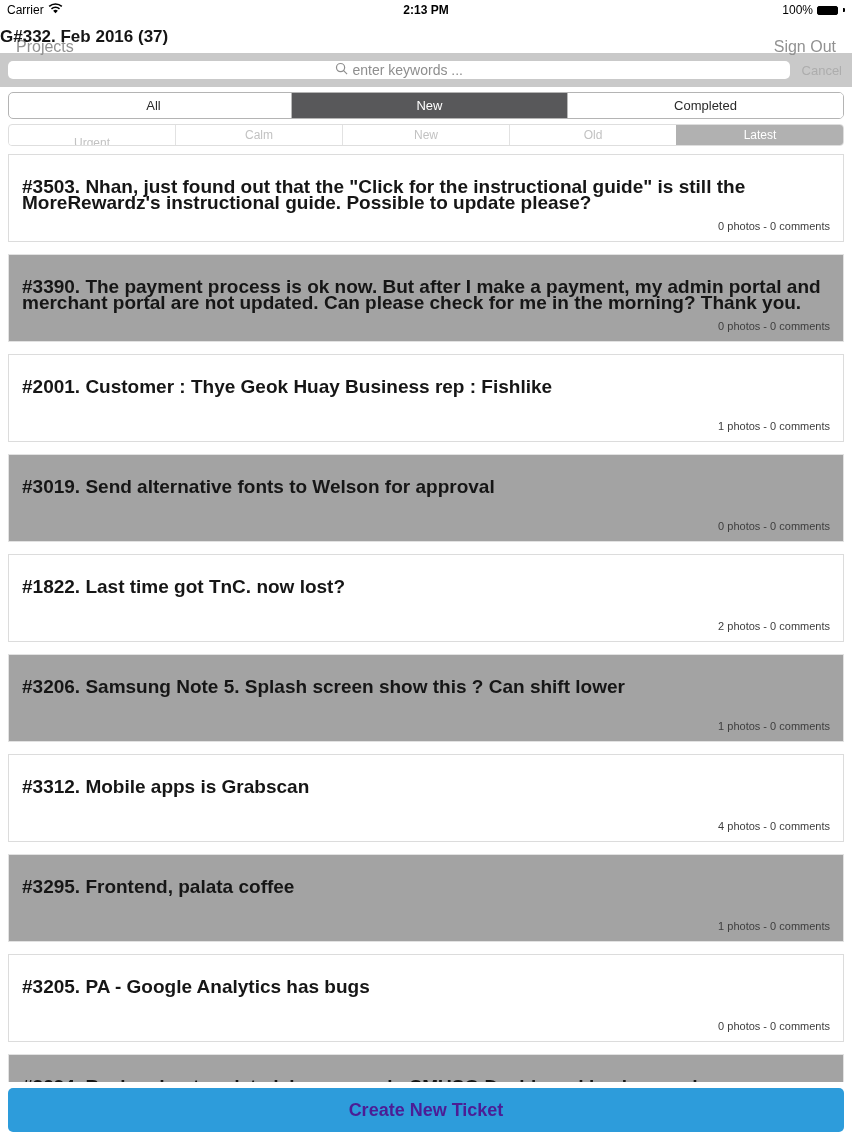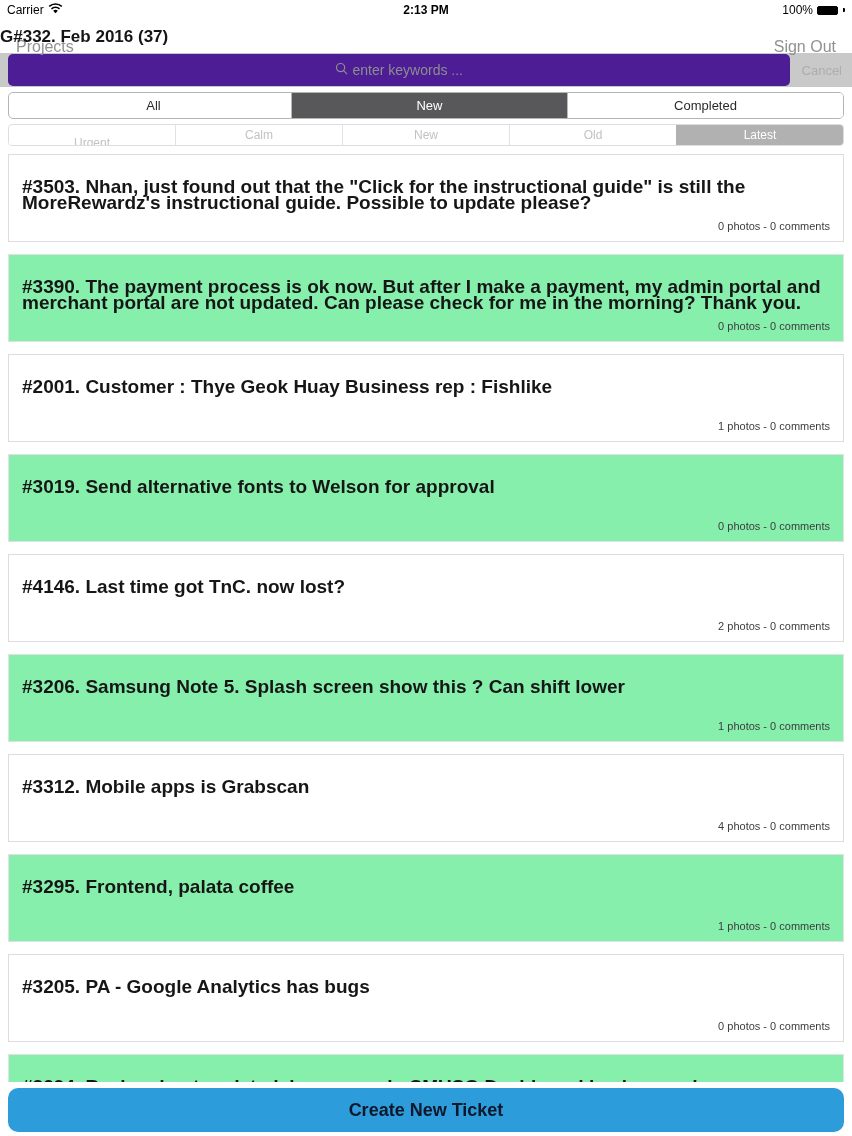--- a/index.html
+++ b/index.html
@@ -15,51 +15,51 @@
   .battery-nub { width:2px; height:4px; background:#000; border-radius:0 1px 1px 0; margin-left:1px; }
 
   
   .nav-bar { height:33px; display:flex; align-items:center; justify-content:space-between;
              padding:0 16px; background:#fff; position:relative; }
   .nav-btn { font-size:16px; color:#919191; cursor:pointer;margin-top:20px; }
   .nav-title { position:absolute; left:0; right:0; font-size:17px; font-weight:bold; color:#151515; pointer-events:none; }
 
   
   .search-strip { height:34px; background:#c9c9c9; display:flex; align-items:center; padding:4px 8px; }
-  .search-field { flex:1; height:32px; background:#4c1d95; border-radius:5px; display:flex;
+  .search-field { flex:1; height:18px; background:#ffffff; border-radius:5px; display:flex;
                   align-items:center; justify-content:center; gap:5px; color:#8e8e8e; font-size:14px; }
   .cancel-btn { margin-left:12px; margin-right:2px; font-size:13px; color:#adadad; }
 
   
   .seg { display:flex; margin:5px 8px 0 8px; border-radius:5px; overflow:hidden; background:#fff; }
   .seg1 { height:27px; border:1px solid #b4b4b4;padding-left:7px; }
   .seg1 .seg-item { flex:1; display:flex; align-items:center; justify-content:center;
                     font-size:13px; color:#2a2a2a; background:#fff; border-left:1px solid #b9b9b9; cursor:pointer; }
   .seg1 .seg-item:first-child { border-left:none; }
   .seg1 .seg-item.selected { background:#58585a; color:#fff; }
   .seg2 { height:22px; border:1px solid #dedede; border-radius:4px; }
   .seg2 .seg-item { flex:1; display:flex; align-items:center; justify-content:center;
                     font-size:12px; color:#c2c2c2; background:#fff; border-left:1px solid #e2e2e2; cursor:pointer; }
   .seg2 .seg-item:first-child { border-left:none;margin-top:16px; }
   .seg2 .seg-item.selected { background:#b1b1b1; color:#fff; border-left-color:#b1b1b1; }
 
   
   .ticket-list { padding:8px 8px 0 8px; }
   .ticket-row { height:88px; margin-bottom:12px; position:relative; background:#fff;
                 border:1px solid #dcdcdc; cursor:pointer; }
-  .ticket-row.alt { background:#86efac; border-color:#e2e2e2; }
+  .ticket-row.alt { background:#a3a3a3; border-color:#e2e2e2; }
   .ticket-title { position:absolute; top:24px; left:13px; right:13px;
                   font-size:19px; font-weight:bold; color:#161616; line-height:16px; }
   .ticket-meta { position:absolute; right:13px; bottom:9px; font-size:11px; color:#3d3d3d; }
 
   
   .footer { position:absolute; left:0; bottom:0; width:852px; height:54px; background:#fff; }
-  .create-btn { margin:6px 8px 0 8px; height:44px; border-radius:10px; background:#2d9cdb;
+  .create-btn { margin:6px 8px 0 8px; height:44px; border-radius:5px; background:#2d9cdb;
                 display:flex; align-items:center; justify-content:center;
-                color:#0f172a; font-size:18px; font-weight:bold; cursor:pointer; }
+                color:#4c1d95; font-size:18px; font-weight:bold; cursor:pointer; }
 </style>
 </head>
 <body>
 
 <div class="status-bar">
   <div class="status-left">
     <span>Carrier</span>
     <span>
       <svg width="15" height="11" viewBox="0 0 16 12">
         <path d="M8 11.2 L10.6 8.4 A4 4 0 0 0 5.4 8.4 Z" fill="#000"></path>
@@ -119,21 +119,21 @@
     </div>
     <div class="ticket-row">
       <div class="ticket-title">#2001. Customer : Thye Geok Huay  Business rep : Fishlike</div>
       <div class="ticket-meta">1 photos - 0 comments</div>
     </div>
     <div class="ticket-row alt">
       <div class="ticket-title">#3019. Send alternative fonts to Welson for approval</div>
       <div class="ticket-meta">0 photos - 0 comments</div>
     </div>
     <div class="ticket-row">
-      <div class="ticket-title">#4146. Last time got TnC. now lost?</div>
+      <div class="ticket-title">#1822. Last time got TnC. now lost?</div>
       <div class="ticket-meta">2 photos - 0 comments</div>
     </div>
     <div class="ticket-row alt">
       <div class="ticket-title">#3206. Samsung Note 5. Splash screen show this ? Can shift lower</div>
       <div class="ticket-meta">1 photos - 0 comments</div>
     </div>
     <div class="ticket-row">
       <div class="ticket-title">#3312. Mobile apps is Grabscan</div>
       <div class="ticket-meta">4 photos - 0 comments</div>
     </div>

